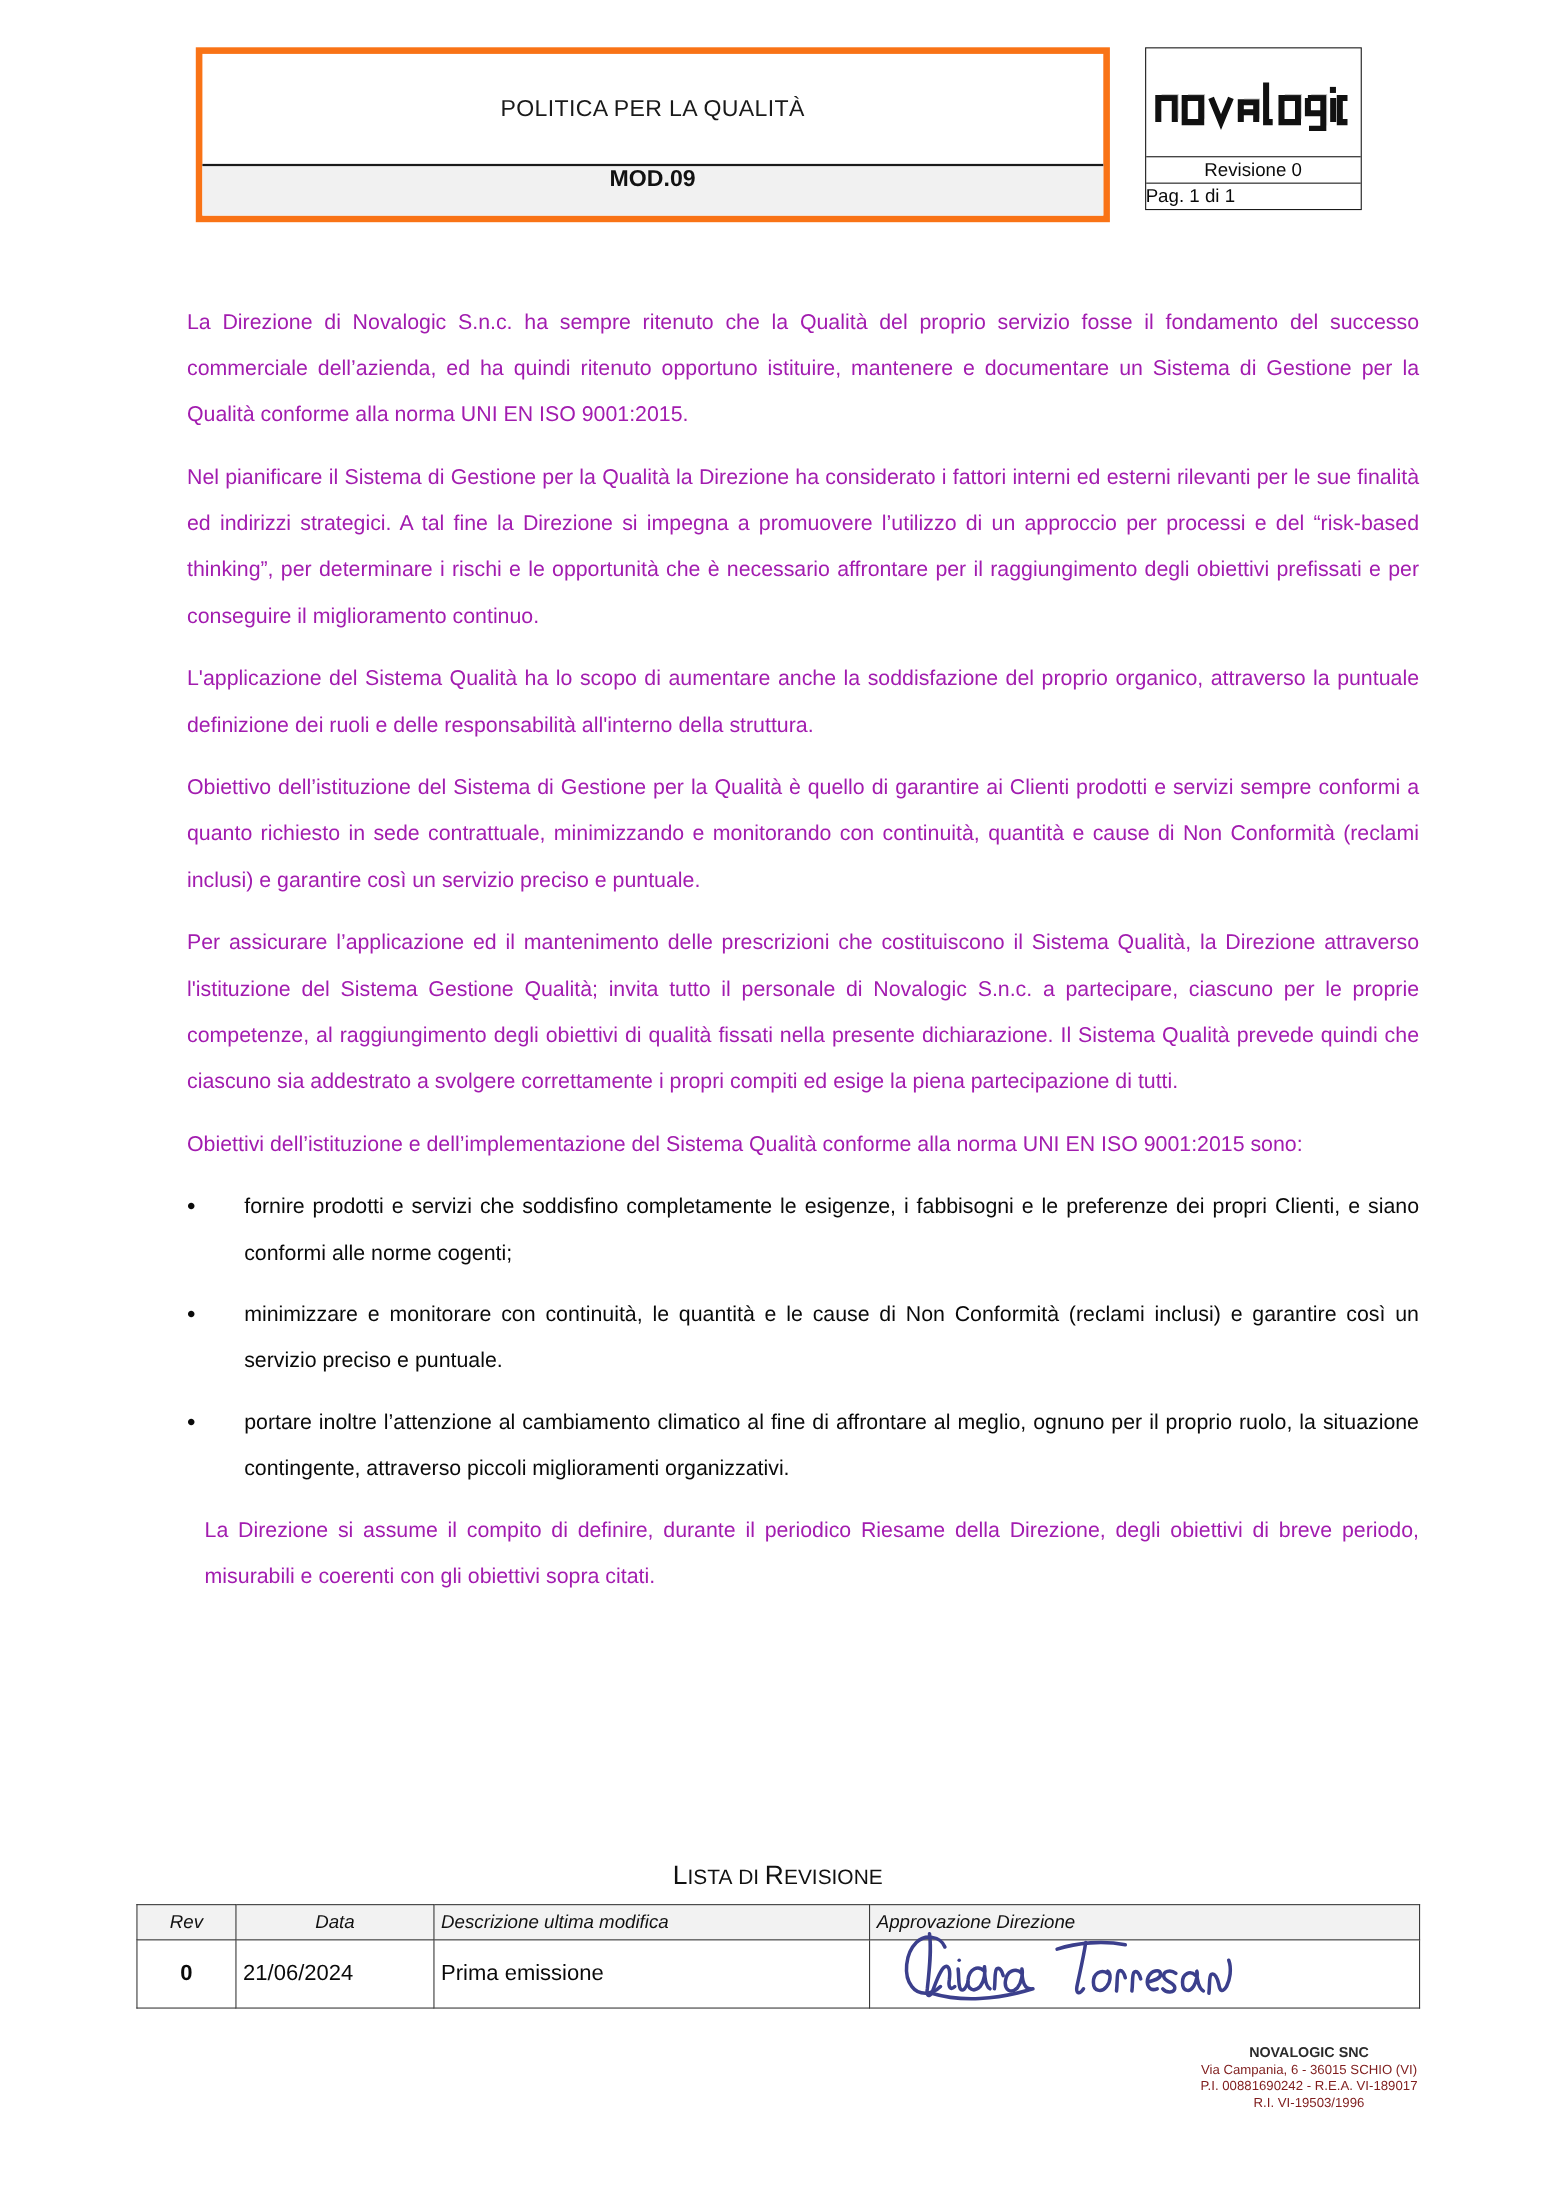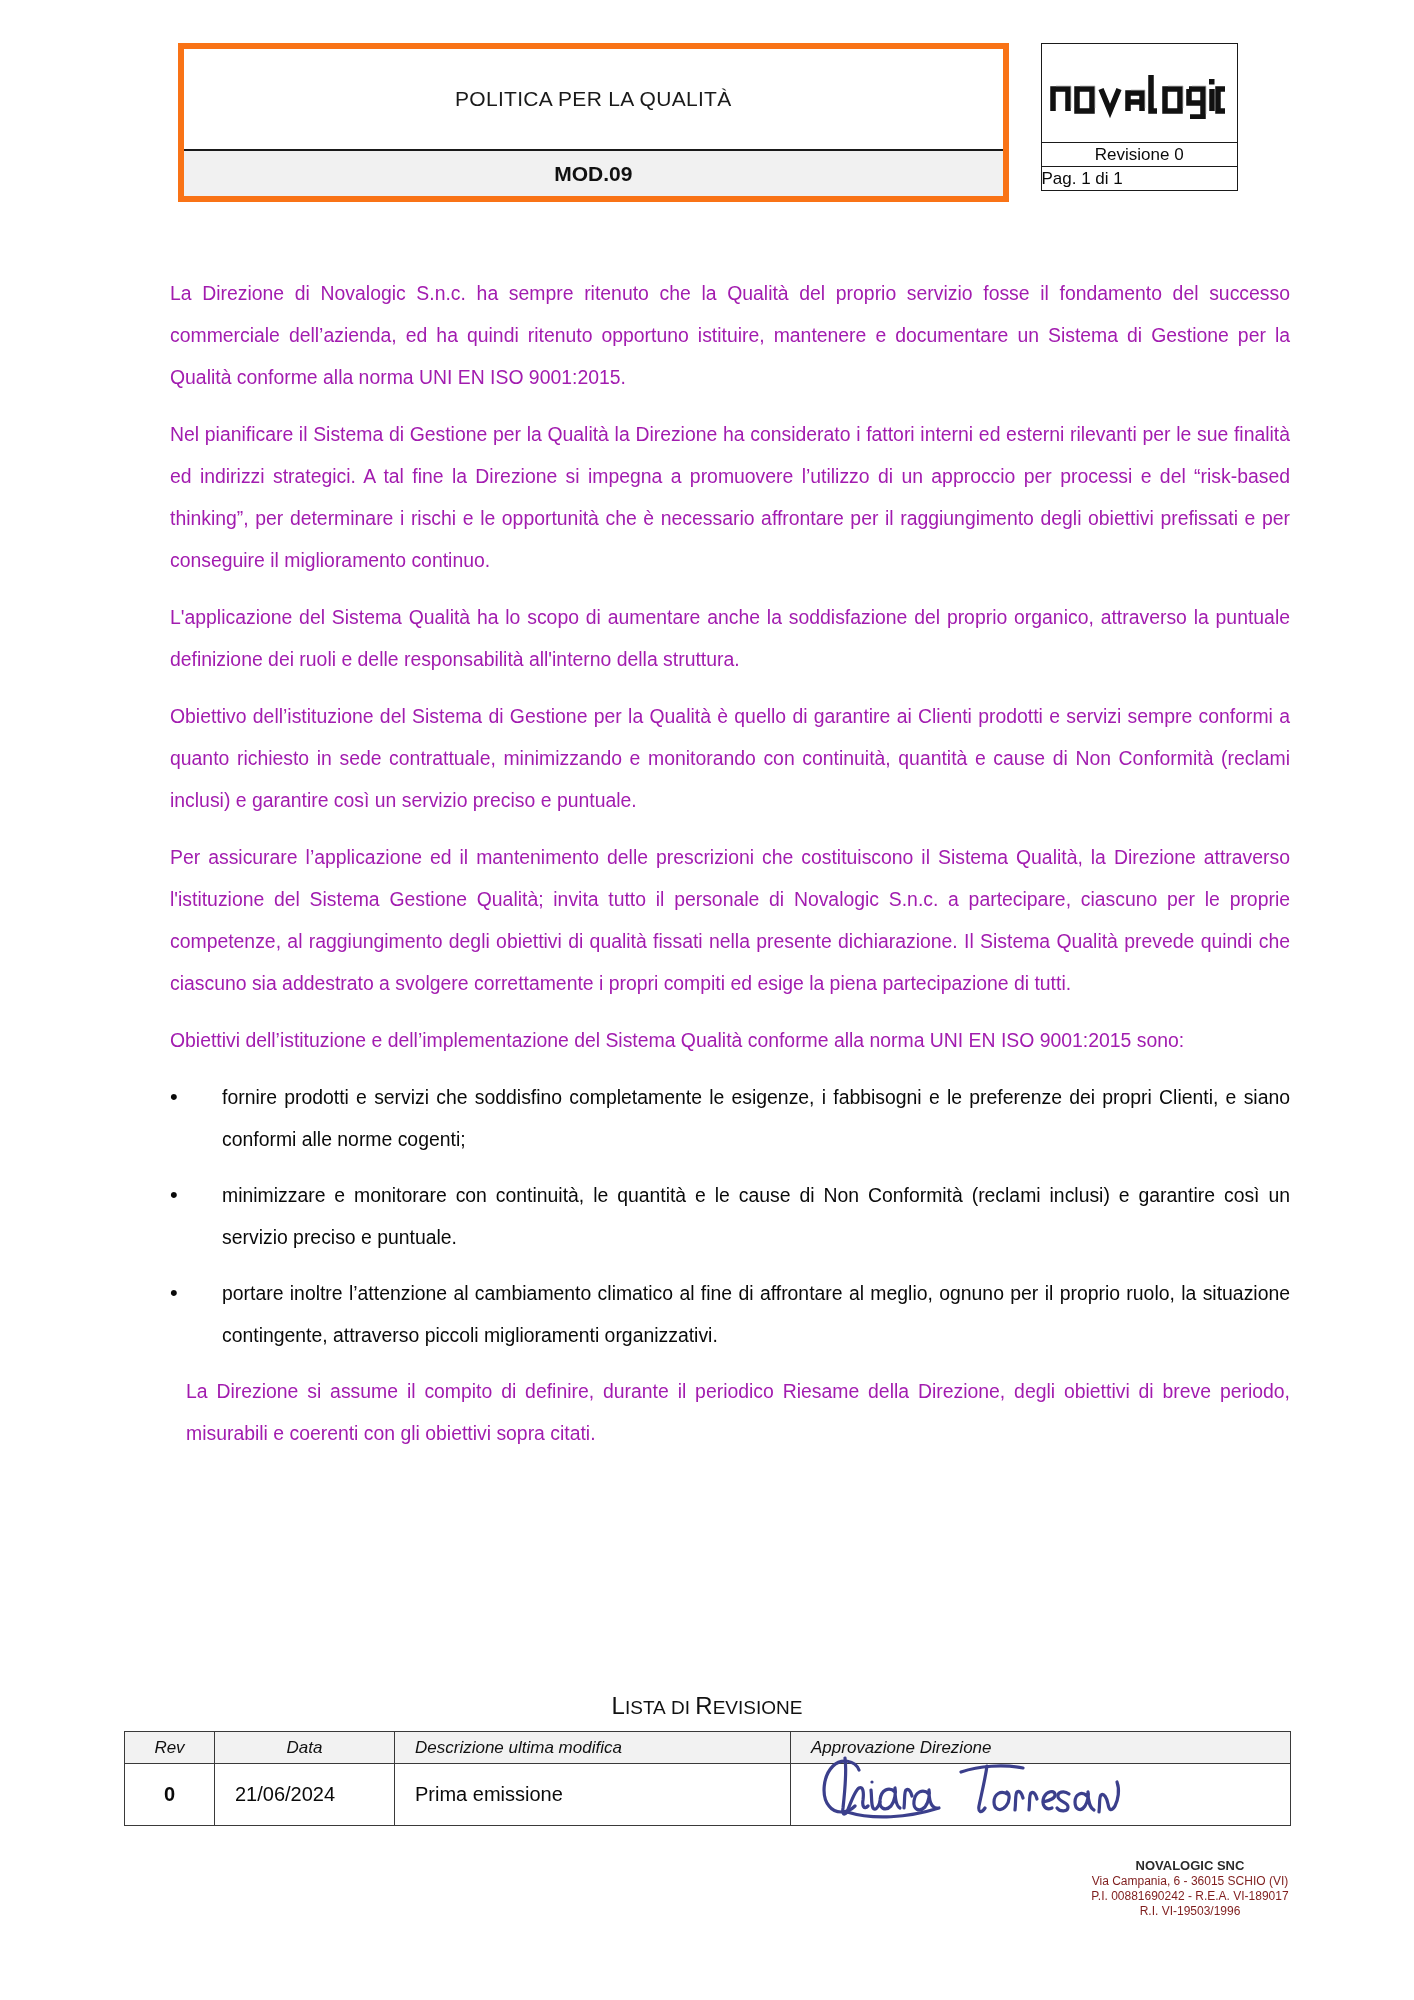--- a/index.html
+++ b/index.html
@@ -47,21 +47,21 @@
   .header-title-cell span {
     font-size: 21px;
     letter-spacing: 0.3px;
     color: #1a1a1a;
   }
   .header-mod-cell {
     height: 47px;
     border-top: 2px solid #1a1a1a;
     background: #f1f1f1;
     display: flex;
-    align-items: center;
+    align-items: flex-start;
     justify-content: center;
     box-sizing: border-box;
   }
   .header-mod-cell span {
     font-size: 21px;
     font-weight: bold;
     color: #111;
   }
 
   .header-right {
@@ -153,21 +153,21 @@
     position: absolute;
     left: 124px;
     top: 1731px;
     width: 1166px;
     border-collapse: collapse;
     table-layout: fixed;
   }
   .rev-table td, .rev-table th {
     border: 1px solid #3a3a3a;
     box-sizing: border-box;
-    padding: 0 20px;
+    padding: 0 6px;
   }
   .rev-table thead td {
     background: #f2f2f2;
     height: 32px;
     font-style: italic;
     font-size: 17px;
     color: #111;
   }
   .rev-table thead td.c-rev,
   .rev-table thead td.c-data { text-align: center; }

